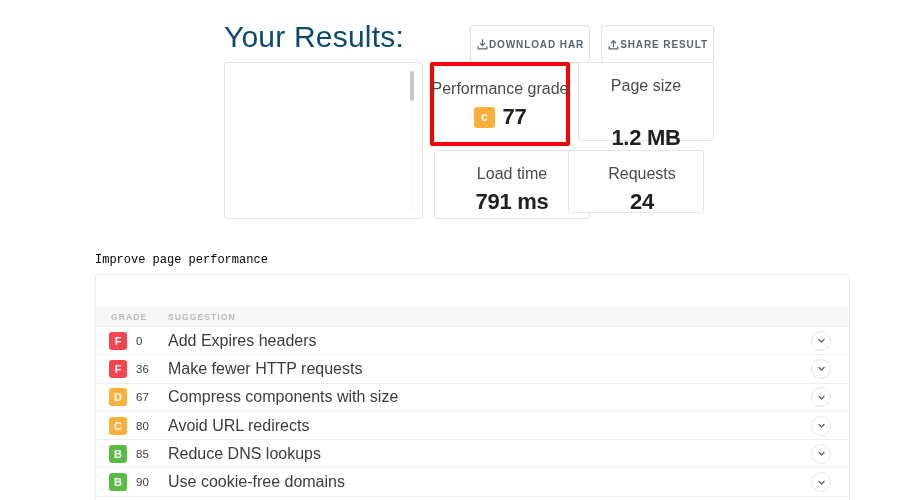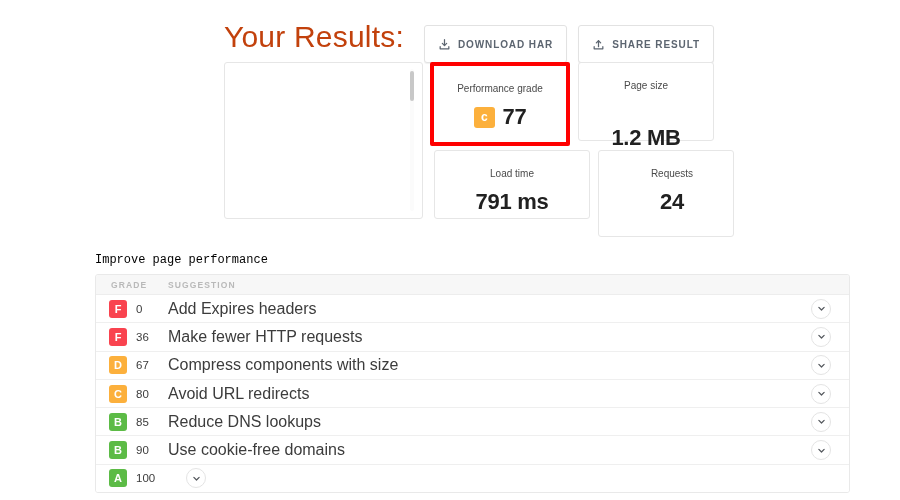--- a/index.html
+++ b/index.html
@@ -23,38 +23,38 @@
     top: 22px;
     width: 490px;
     height: 38px;
   }
   .page-title {
     position: absolute;
     left: 0;
     top: -4px;
     font-size: 30px;
     font-weight: 300;
-    color: #c2410c;
+    color: #0c4a6e;
     letter-spacing: 0.2px;
     line-height: 38px;
     white-space: nowrap;
   }
   .action-btns {
     position: absolute;
     right: 0;
     top: 3px;
     display: flex;
     gap: 11px;
   }
   .action-btn {
     display: inline-flex;
     align-items: center;
-    gap: 7px;
+    gap: 0;
     height: 38px;
-    padding: 0 13px;
+    padding: 0 5px;
     background: #ffffff;
     border: 1px solid #e2e2e2;
     border-radius: 3px;
     box-shadow: 0 1px 1px rgba(0,0,0,0.06);
     cursor: pointer;
     box-sizing: border-box;
   }
   .action-btn .btn-label {
     font-size: 10px;
     font-weight: 700;
@@ -113,42 +113,42 @@
     display: flex;
     flex-direction: column;
     align-items: center;
     padding-top: 16px;
   }
   .stat-card.highlighted {
     border: 4px solid #ff0000;
     border-radius: 2px;
   }
   .stat-label {
-    font-size: 10px;
+    font-size: 16px;
     color: #4a4a4a;
     line-height: 14px;
     white-space: nowrap;
   }
   .stat-value {
     margin-top: 8px;
     font-size: 22px;
     font-weight: 700;
     color: #212121;
     letter-spacing: -0.3px;
     line-height: 26px;
     display: flex;
     align-items: center;
     gap: 8px;
     white-space: nowrap;
   }
 
   .card-pg { left: 206px; top: 0;   width: 140px; height: 84px; }
   .card-ps { left: 354px; top: 0;   width: 136px; height: 79px; gap: 24px; }
   .card-lt { left: 210px; top: 88px; width: 156px; height: 69px; }
-  .card-rq { left: 374px; top: 88px; width: 136px; height: 87px; padding-left: 12px; }
+  .card-rq { left: 344px; top: 88px; width: 136px; height: 63px; padding-left: 12px; }
 
   .grade-badge {
     display: inline-flex;
     align-items: center;
     justify-content: center;
     width: 18px;
     height: 18px;
     border-radius: 3px;
     color: #ffffff;
     font-size: 11px;
@@ -184,20 +184,21 @@
     border-radius: 3px;
     box-sizing: border-box;
     overflow: hidden;
   }
   .table-head {
     display: flex;
     align-items: center;
     height: 19px;
     background: #f7f7f7;
     border-bottom: 1px solid #ededed;
+    margin-top: 32px;
   }
   .th {
     font-size: 8.5px;
     font-weight: 700;
     letter-spacing: 1.1px;
     color: #b9b9b9;
     text-transform: uppercase;
   }
   .th-grade { width: 72px; padding-left: 15px; box-sizing: border-box; }
   .th-sugg  { flex: 1; }

